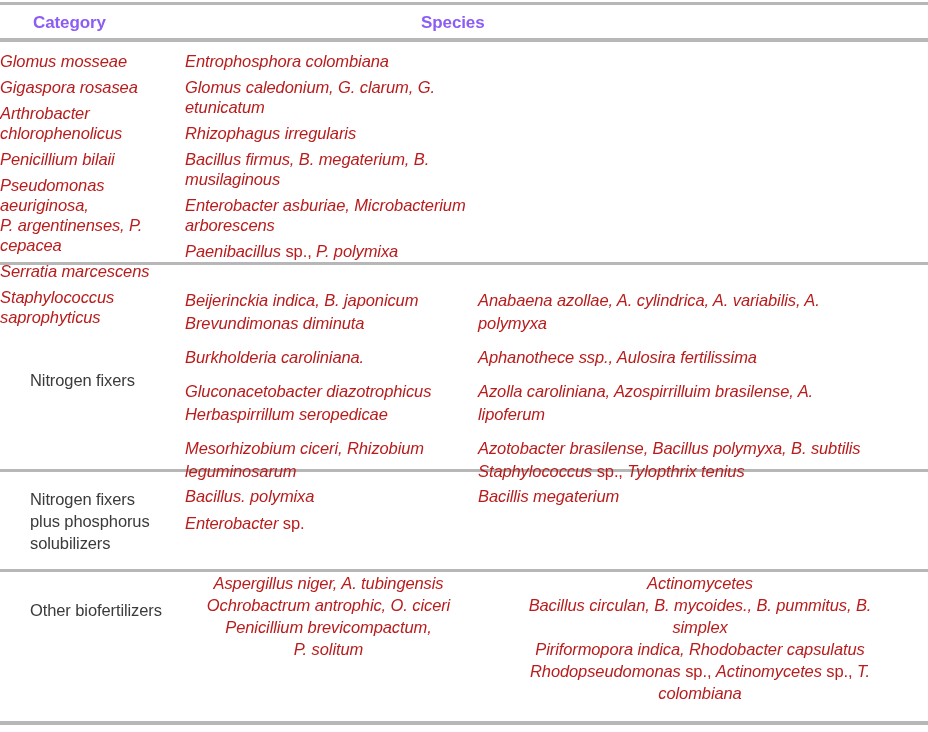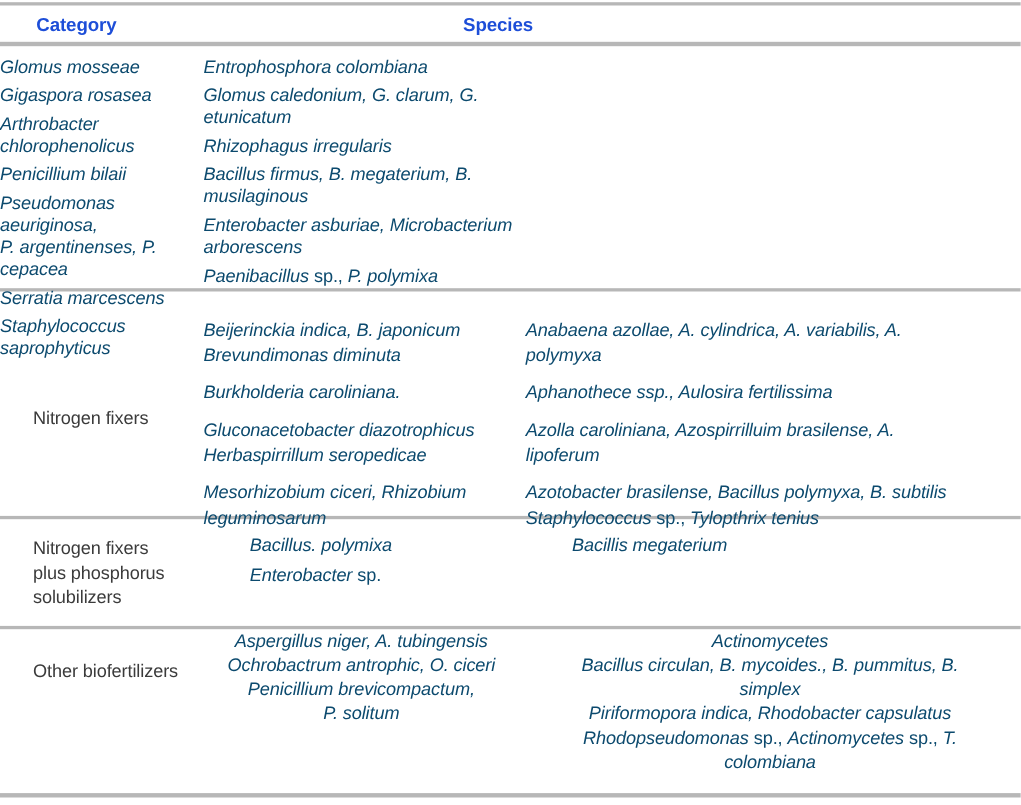--- a/index.html
+++ b/index.html
@@ -5,50 +5,50 @@
   html,body{margin:0;padding:0;background:#ffffff;}
   .page{
     width:928px;height:732px;background:#ffffff;box-sizing:border-box;
     padding-top:2px;position:relative;
     font-family:"Liberation Sans",sans-serif;
     -webkit-font-smoothing:antialiased;
   }
   .rule{height:3px;background:#b7b7b7;margin:0;border:0;}
   .rule.thick{height:4px;}
   .thead{position:relative;height:33px;}
-  .th{position:absolute;top:8px;font-size:17px;font-weight:bold;color:#1d4ed8;letter-spacing:-0.1px;}
+  .th{position:absolute;top:8px;font-size:17px;font-weight:bold;color:#8b5cf6;letter-spacing:-0.1px;}
   .th-category{left:33px;}
   .th-species{left:421px;}
   .tbody{width:928px;}
   .trow{
     display:grid;grid-template-columns:185px 293px auto;
     box-sizing:border-box;border-bottom:3px solid #b7b7b7;
   }
   .trow.r0{height:223px;}
   .trow.r1{height:207px;}
   .trow.r2{height:100px;}
   .trow.r3{height:153px;border-bottom:4px solid #b7b7b7;}
   .cell{box-sizing:border-box;}
   .cat{
     display:flex;align-items:center;padding-left:30px;
     font-size:16.5px;color:#3b3b3b;line-height:22px;letter-spacing:-0.1px;
   }
   .trow.r3 .cat{align-items:flex-start;padding-top:27px;}
   .species{
     padding-top:9px;padding-right:6px;
-    font-size:16.5px;color:#0c4a6e;letter-spacing:-0.1px;
+    font-size:16.5px;color:#b91c1c;letter-spacing:-0.1px;
   }
   .species p{margin:0;}
   .species i{font-style:italic;}
   .species span{font-style:normal;}
   
   .trow.r0 .species p{line-height:20px;margin-bottom:6px;}
   .trow.r1 .species{padding-top:24px;}
   .trow.r1 .species p{line-height:23px;margin-bottom:11px;}
-  .trow.r2 .species{padding-top:14px;margin-left:42px;}
+  .trow.r2 .species{padding-top:14px;}
   .trow.r2 .species p{line-height:20px;margin-bottom:7px;}
   .trow.r3 .species{padding-top:0;text-align:center;}
   .trow.r3 .species p{line-height:22px;margin-bottom:0;}
 </style>
 </head>
 <body>
 
 <div class="page">
   <div class="rule"></div>
   <div class="thead">

